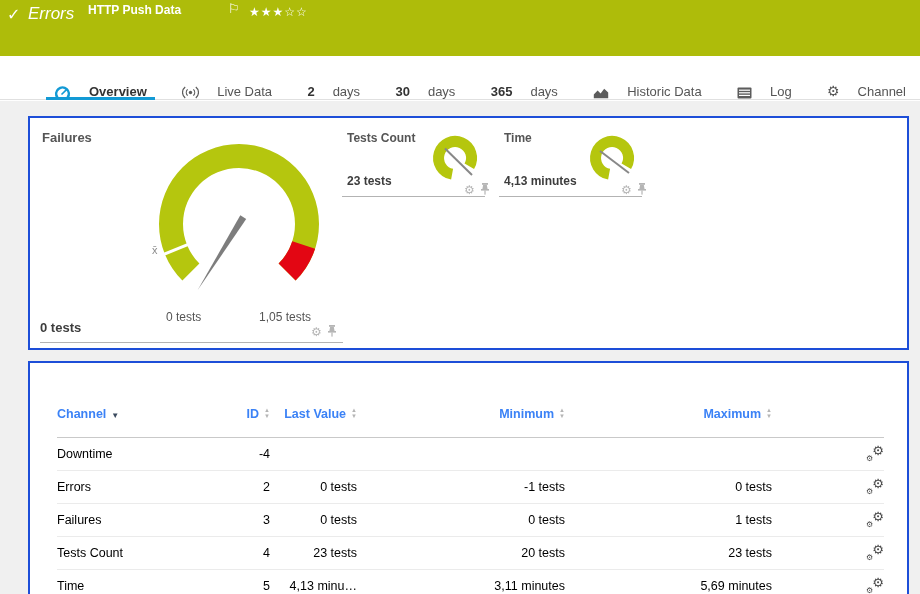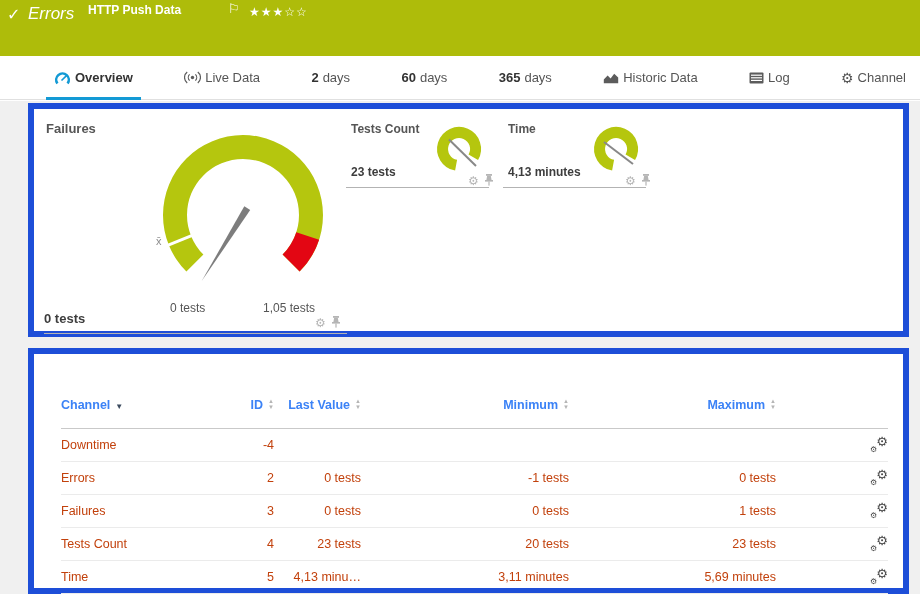--- a/index.html
+++ b/index.html
@@ -17,45 +17,45 @@
   .hdr .flag{position:absolute;left:228px;top:1px;font-size:13px;font-weight:bold;}
   .flag::before{content:"⚐";}
   .hdr .stars{position:absolute;left:249px;top:5px;font-size:12px;letter-spacing:1px;}
   .star::before{content:"☆";}
   .star.filled::before{content:"★";}
   .hdr .status{position:absolute;left:46px;top:29px;font-size:12px;font-weight:bold;margin-top:32px;}
   
   .tabbar{position:absolute;top:56px;left:0;width:920px;height:44px;background:#fff;
     border-bottom:1px solid #e0e0e0;display:flex;justify-content:space-between;
     align-items:stretch;padding:0 6px 0 46px;box-sizing:border-box;font-size:13px;color:#555;}
-  .tab{display:flex;align-items:center;gap:4px;padding:0 8px;position:relative;cursor:pointer;white-space:nowrap;}
+  .tab{display:flex;align-items:flex-end;gap:18px;padding:0 8px;position:relative;cursor:pointer;white-space:nowrap;}
   .tab .num{font-weight:bold;color:#333;}
   .tab.active{color:#333;font-weight:bold;}
   .tab.active::after{content:"";position:absolute;left:0;right:0;bottom:-1px;height:3px;background:#139ad5;}
   .tab svg{display:block;}
   .gear-glyph::before{content:"⚙";font-size:14px;color:#555;}
   
   .content-bg{position:absolute;top:101px;left:0;width:920px;height:493px;background:#f0f0f0;}
-  .panel{position:absolute;background:#fff;border:6px solid #1d4ed8;box-sizing:border-box;}
+  .panel{position:absolute;background:#fff;border:2px solid #1d4ed8;box-sizing:border-box;margin-top:13px;}
   .panel1{left:28px;top:103px;width:881px;height:234px;}
   .panel2{left:28px;top:348px;width:881px;height:246px;}
   .wtitle{position:absolute;font-size:13px;font-weight:bold;color:#555;}
   .wtitle.small{font-size:12px;}
   .scale-lbl{position:absolute;font-size:12px;color:#555;}
   .cur-val{position:absolute;font-size:13px;font-weight:bold;color:#3d3d3d;}
   .avg-marker{position:absolute;font-size:11px;color:#8b8b8b;}
   .wicons{position:absolute;display:flex;align-items:center;gap:5px;color:#b5b5b5;}
   .wicons .gear-sm::before{content:"⚙";font-size:12px;color:#b5b5b5;}
   .wdivider{position:absolute;height:1px;background:#b3b3b3;}
   
   table.chan{border-collapse:collapse;margin:28px 0 0 27px;width:827px;table-layout:fixed;font-size:12.5px;}
   table.chan th{color:#3b82f6;font-weight:bold;text-align:right;vertical-align:middle;
     height:46px;border-bottom:1px solid #c9c9c9;padding:0;}
   table.chan th.ch{text-align:left;}
-  table.chan td{color:#c2410c;text-align:right;height:32px;border-bottom:1px solid #ebebeb;padding:0;}
+  table.chan td{color:#000000;text-align:right;height:32px;border-bottom:1px solid #ebebeb;padding:0;}
   table.chan td.ch{text-align:left;}
   col.c-channel{width:155px;} col.c-id{width:58px;} col.c-last{width:87px;}
   col.c-min{width:208px;} col.c-max{width:207px;} col.c-act{width:112px;}
   td.act{text-align:right;padding-right:22px;}
   .sort{display:inline-flex;flex-direction:column;margin-left:5px;vertical-align:middle;line-height:5px;position:relative;top:-1px;}
   .sort::before{content:"▲";font-size:6px;color:#b5b5b5;}
   .sort::after{content:"▼";font-size:6px;color:#b5b5b5;margin-top:1px;}
   .caret-down{margin-left:5px;}
   .caret-down::before{content:"▼";font-size:8px;color:#3b4a5e;}
   .gears{position:relative;display:inline-block;width:18px;height:16px;}
@@ -93,21 +93,21 @@
       <path d="M3.2 1 A7 7 0 0 0 3.2 12" fill="none" stroke="#5c5c5c" stroke-width="1.2"></path>
       <path d="M13.8 1 A7 7 0 0 1 13.8 12" fill="none" stroke="#5c5c5c" stroke-width="1.2"></path>
     </svg>
     <span>Live Data</span>
   </div>
   <div class="tab">
     <span class="num">2</span>
     <span>days</span>
   </div>
   <div class="tab">
-    <span class="num">60</span>
+    <span class="num">30</span>
     <span>days</span>
   </div>
   <div class="tab">
     <span class="num">365</span>
     <span>days</span>
   </div>
   <div class="tab">
     <svg width="16" height="12" viewBox="0 0 16 12">
       <path d="M0.8 11.2 L0.8 7.6 L4.6 3.4 L7.6 6.4 L11.2 1.8 L15.2 5.6 L15.2 11.2 Z" fill="#5c5c5c"></path>
     </svg>

